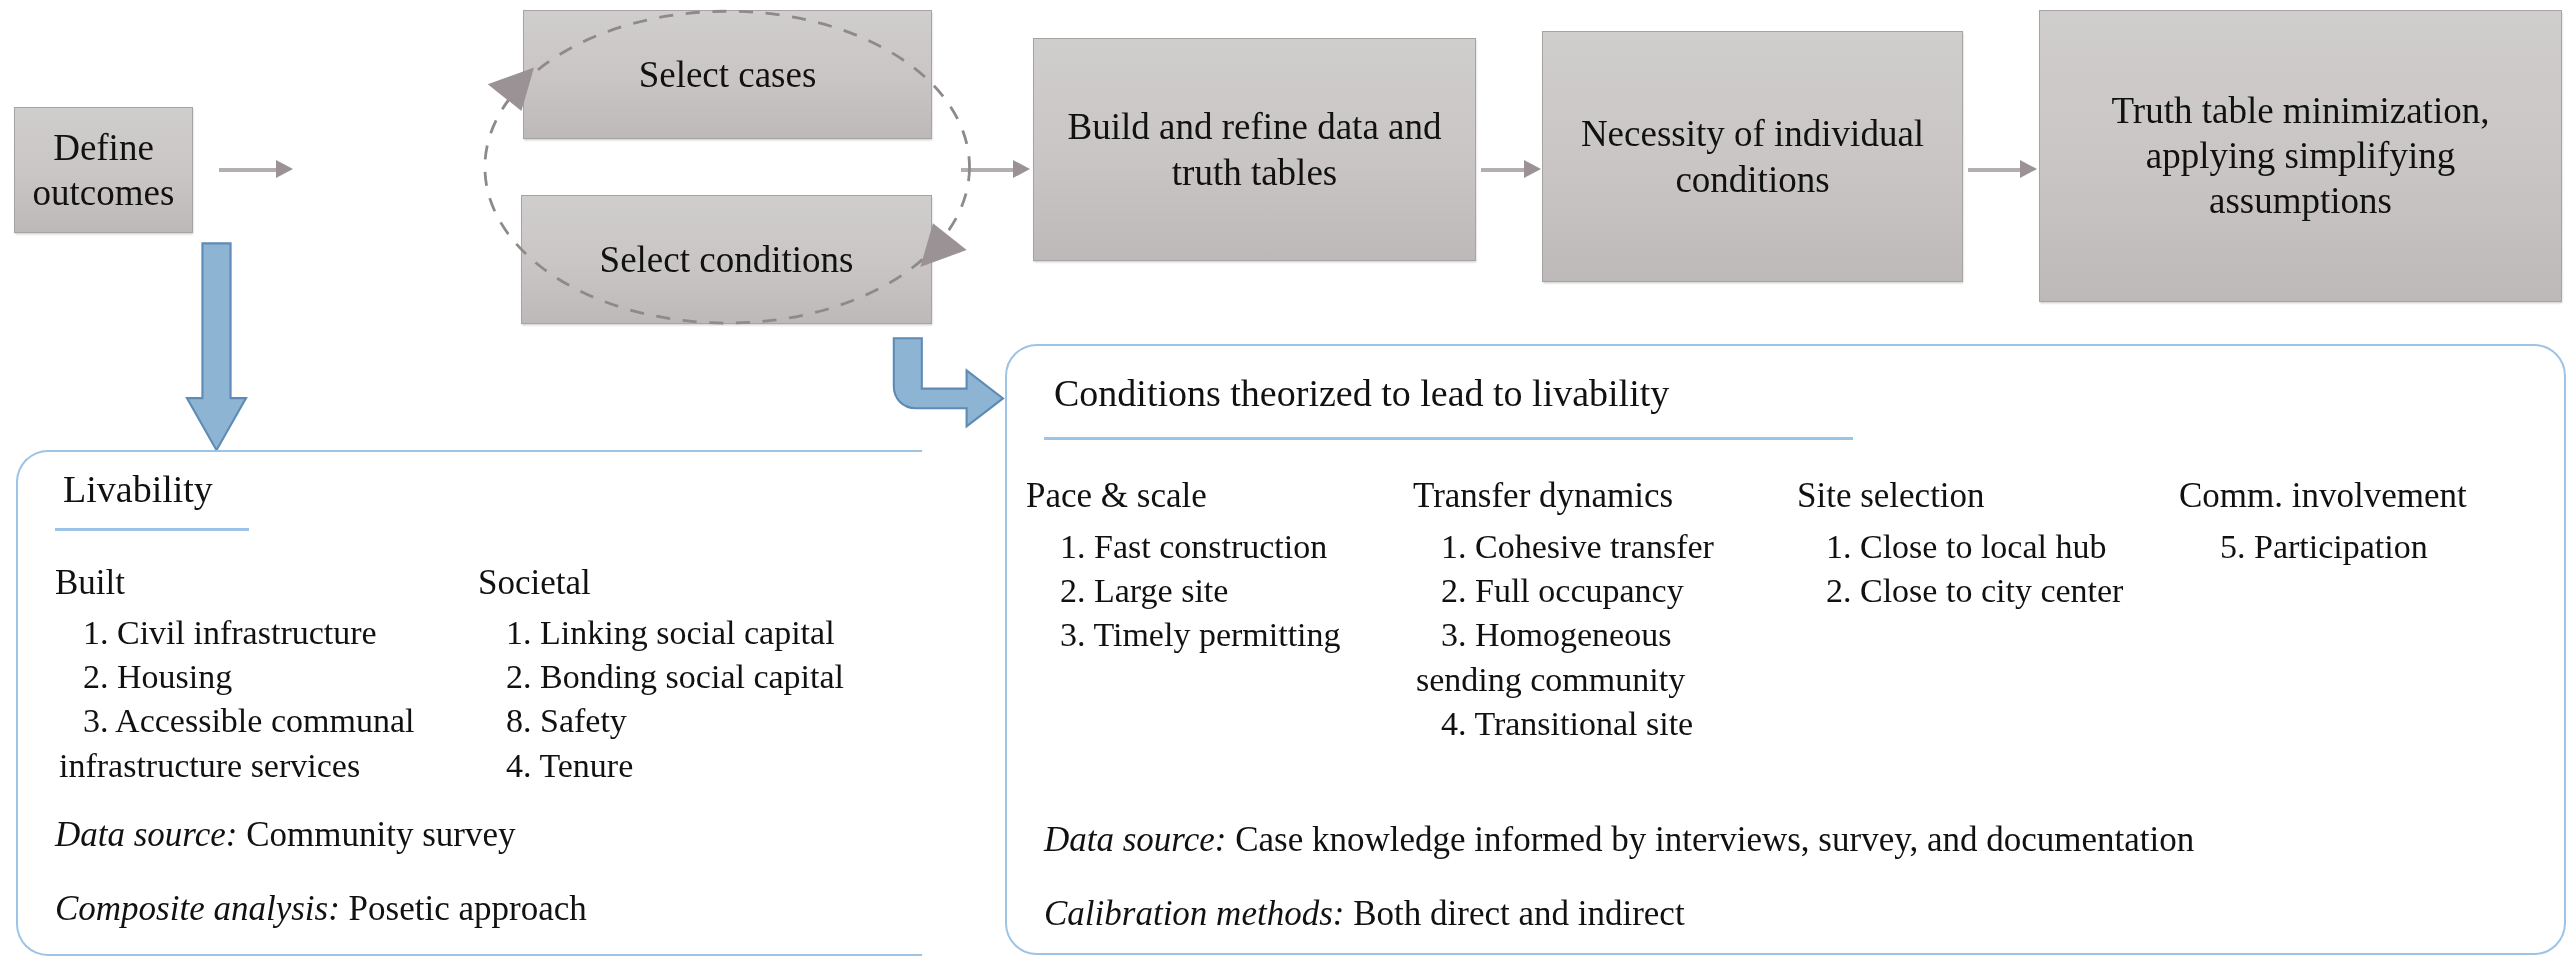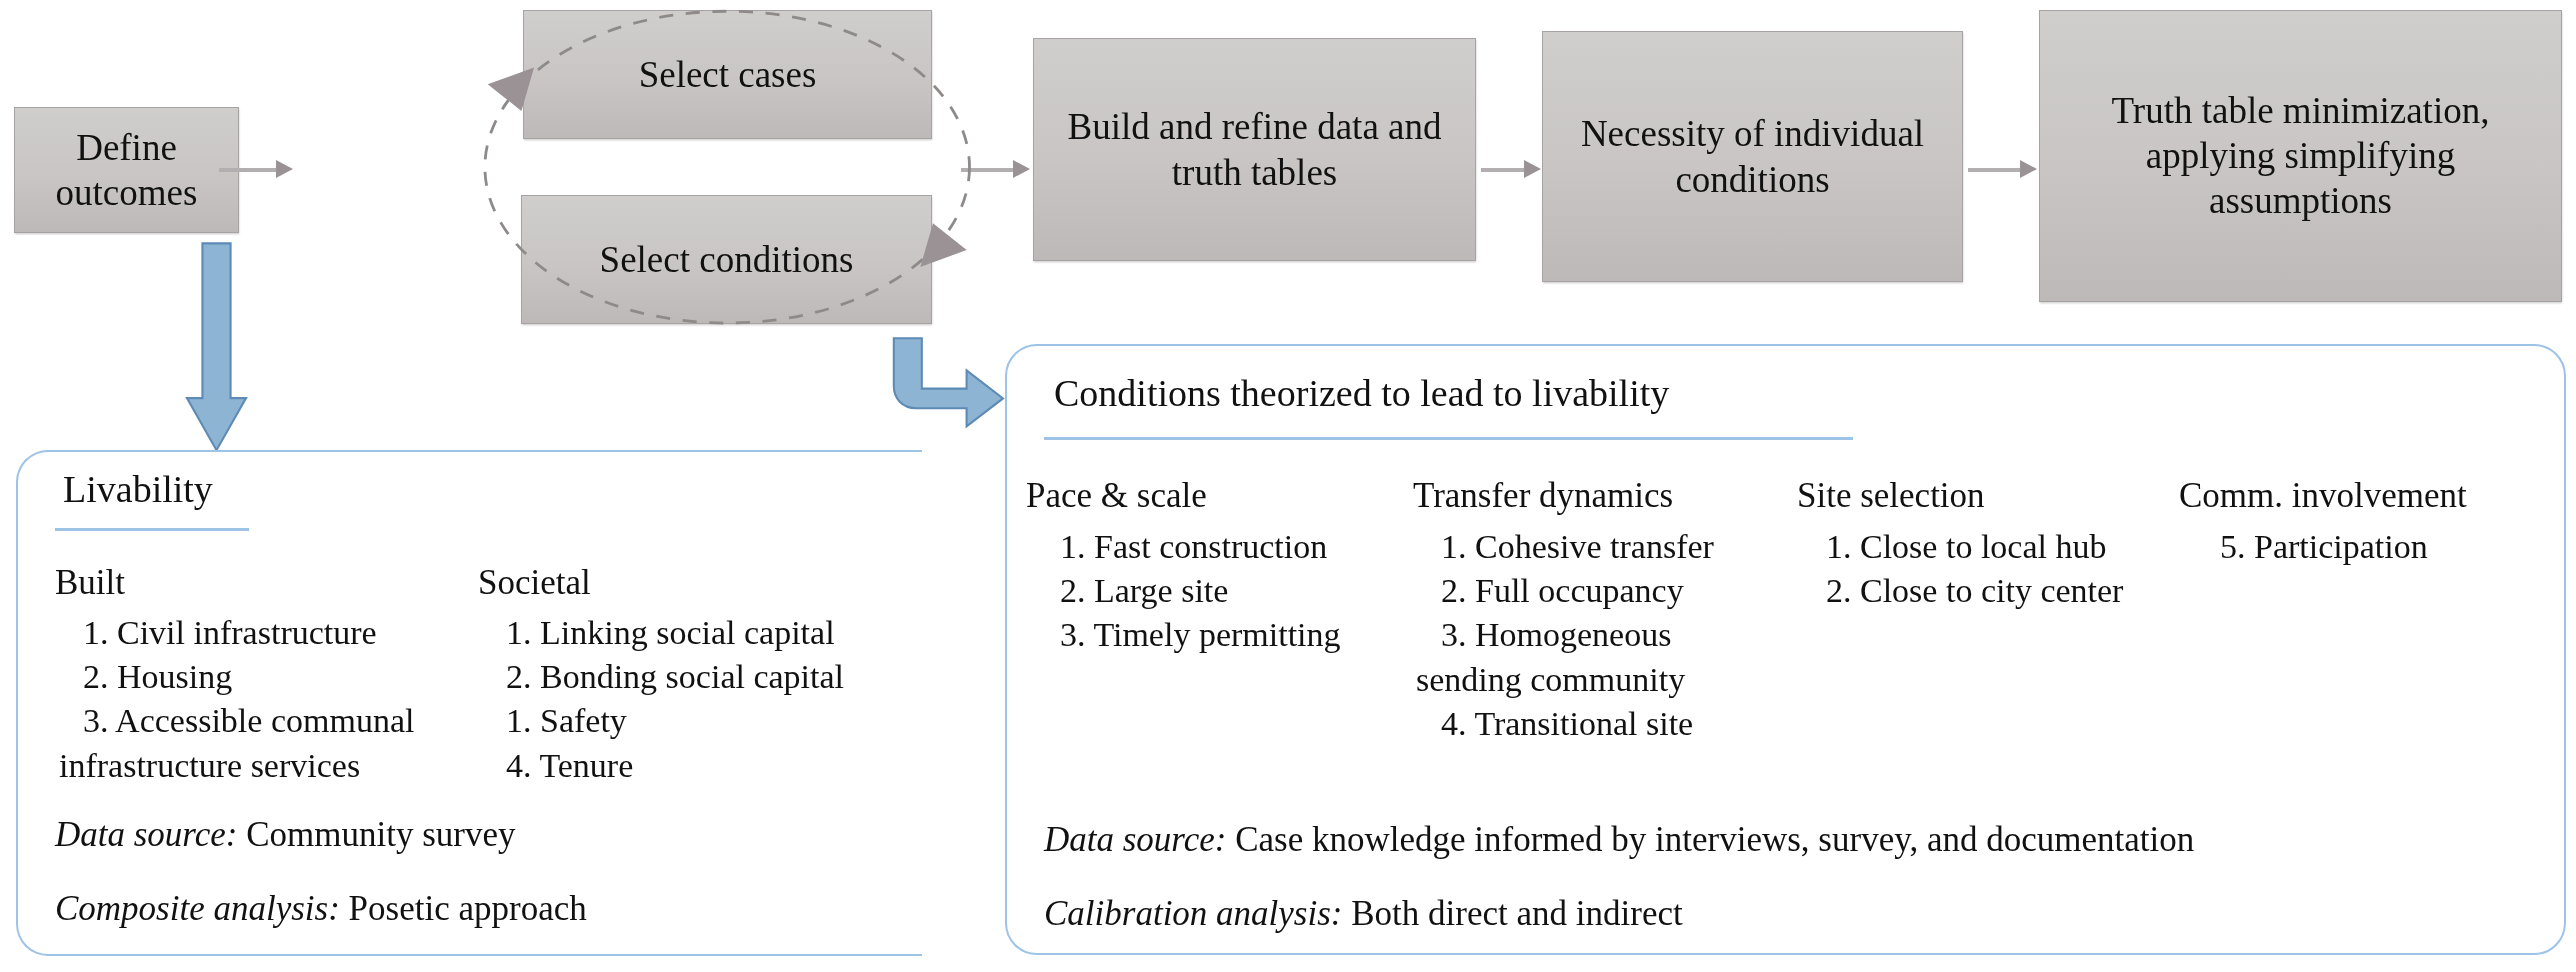--- a/index.html
+++ b/index.html
@@ -63,21 +63,21 @@
   .note{
     position:absolute;font-size:35px;color:#111;white-space:nowrap;
   }
   .note i{font-style:italic;}
 </style>
 </head>
 <body>
 
 <div id="canvas">
 
-  <div class="pbox" style="left:14px;top:107px;width:225px;height:126px;">
+  <div class="pbox" style="left:14px;top:107px;width:179px;height:126px;">
     <span>Define outcomes</span>
   </div>
 
   <div class="pbox" style="left:521px;top:195px;width:411px;height:129px;">
     <span>Select conditions</span>
   </div>
 
   <div class="pbox" style="left:523px;top:9.8px;width:409px;height:129px;">
     <span>Select cases</span>
   </div>
@@ -125,21 +125,21 @@
     <div class="li">1. Civil infrastructure</div>
     <div class="li">2. Housing</div>
     <div class="li">3. Accessible communal</div>
     <div class="li" style="margin-left:-24px;">infrastructure services</div>
   </div>
 
   <div class="col-head" style="left:478px;top:563px;">Societal</div>
   <div class="col-list" style="left:506px;top:611px;width:393px;">
     <div class="li">1. Linking social capital</div>
     <div class="li">2. Bonding social capital</div>
-    <div class="li">1. Safety</div>
+    <div class="li">8. Safety</div>
     <div class="li">4. Tenure</div>
   </div>
 
   <div class="note" style="left:55px;top:815px;">
     <i>Data source: </i>
     <span>Community survey</span>
   </div>
   <div class="note" style="left:55px;top:889px;">
     <i>Composite analysis: </i>
     <span>Posetic approach</span>
@@ -176,18 +176,18 @@
   <div class="col-head" style="left:2179px;top:476px;">Comm. involvement</div>
   <div class="col-list" style="left:2220px;top:525px;width:323px;">
     <div class="li">5. Participation</div>
   </div>
 
   <div class="note" style="left:1044px;top:820px;">
     <i>Data source: </i>
     <span>Case knowledge informed by interviews, survey, and documentation</span>
   </div>
   <div class="note" style="left:1044px;top:894px;">
-    <i>Calibration analysis: </i>
+    <i>Calibration methods: </i>
     <span>Both direct and indirect</span>
   </div>
 
 </div>
 
 
 </body></html>

